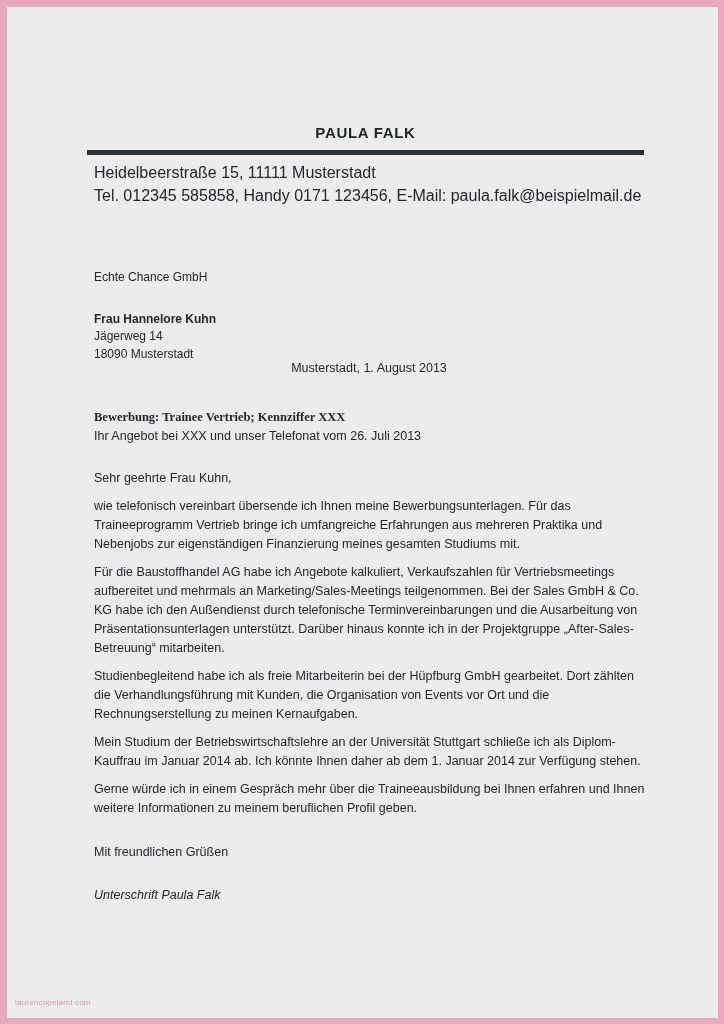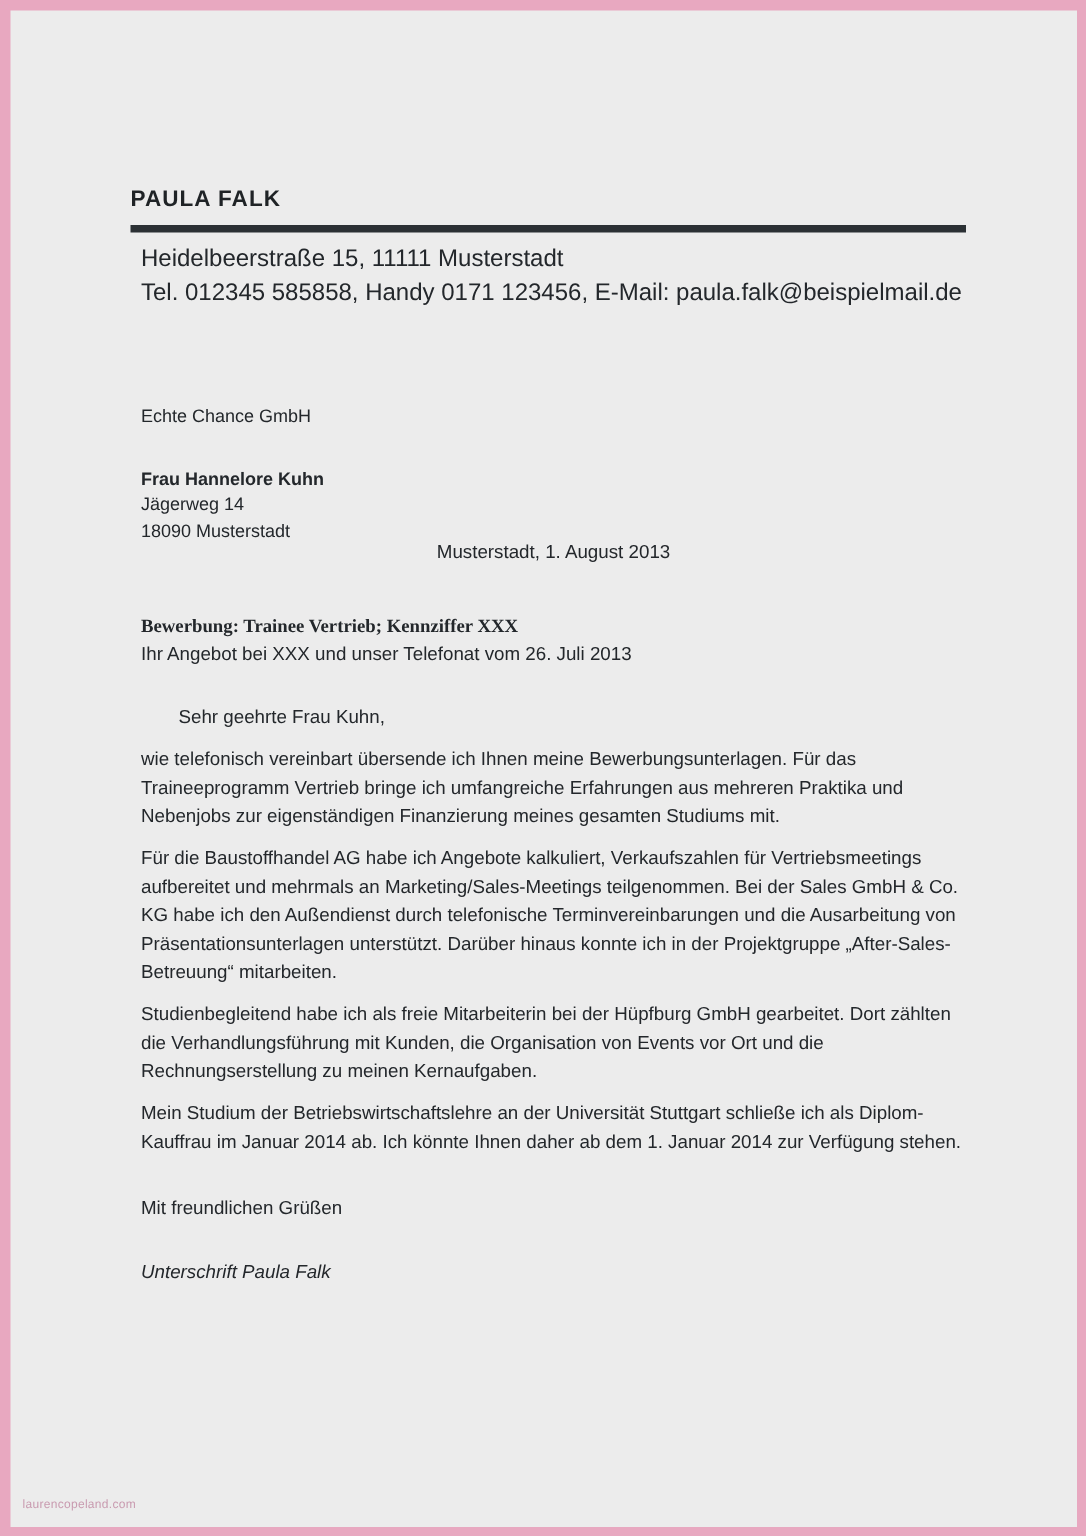--- a/index.html
+++ b/index.html
@@ -38,21 +38,21 @@
   }
 
   
   .letterhead {
     position: absolute;
     left: 80px;
     top: 118px;
     width: 557px;
   }
   .sender-name {
-    text-align: left;
+    text-align: center;
     font-size: 15px;
     font-weight: bold;
     letter-spacing: 0.7px;
     color: #1f2326;
     line-height: 1.1;
   }
   .rule {
     margin-top: 8px;
     height: 5px;
     background: #2b3034;
@@ -98,21 +98,20 @@
     color: #23272b;
     line-height: 1.52;
   }
   .subject-line {
     font-weight: bold;
     font-family: Liberation Serif, serif;
   }
   .reference-line { }
   .salutation {
     margin-top: 23px;
-    margin-left: 25px;
   }
   .para {
     margin-top: 9px;
   }
   .closing {
     margin-top: 25px;
   }
   .signature {
     margin-top: 24px;
     font-style: italic;
@@ -156,20 +155,21 @@
     <div class="body-block">
       <div class="subject-line">Bewerbung: Trainee Vertrieb; Kennziffer XXX</div>
       <div class="reference-line">Ihr Angebot bei XXX und unser Telefonat vom 26. Juli 2013</div>
 
       <div class="salutation">Sehr geehrte Frau Kuhn,</div>
 
       <div class="para">wie telefonisch vereinbart übersende ich Ihnen meine Bewerbungsunterlagen. Für das Traineeprogramm Vertrieb bringe ich umfangreiche Erfahrungen aus mehreren Praktika und Nebenjobs zur eigenständigen Finanzierung meines gesamten Studiums mit.</div>
       <div class="para">Für die Baustoffhandel AG habe ich Angebote kalkuliert, Verkaufszahlen für Vertriebsmeetings aufbereitet und mehrmals an Marketing/Sales-Meetings teilgenommen. Bei der Sales GmbH &amp; Co. KG habe ich den Außendienst durch telefonische Terminvereinbarungen und die Ausarbeitung von Präsentationsunterlagen unterstützt. Darüber hinaus konnte ich in der Projektgruppe „After-Sales-Betreuung“ mitarbeiten.</div>
       <div class="para">Studienbegleitend habe ich als freie Mitarbeiterin bei der Hüpfburg GmbH gearbeitet. Dort zählten die Verhandlungsführung mit Kunden, die Organisation von Events vor Ort und die Rechnungserstellung zu meinen Kernaufgaben.</div>
       <div class="para">Mein Studium der Betriebswirtschaftslehre an der Universität Stuttgart schließe ich als Diplom-Kauffrau im Januar 2014 ab. Ich könnte Ihnen daher ab dem 1. Januar 2014 zur Verfügung stehen.</div>
+      <div class="para">Gerne würde ich in einem Gespräch mehr über die Traineeausbildung bei Ihnen erfahren und Ihnen weitere Informationen zu meinem beruflichen Profil geben.</div>
 
       <div class="closing">Mit freundlichen Grüßen</div>
       <div class="signature">Unterschrift Paula Falk</div>
     </div>
 
     <div class="watermark">laurencopeland.com</div>
 
   </div>
 </div>
 

